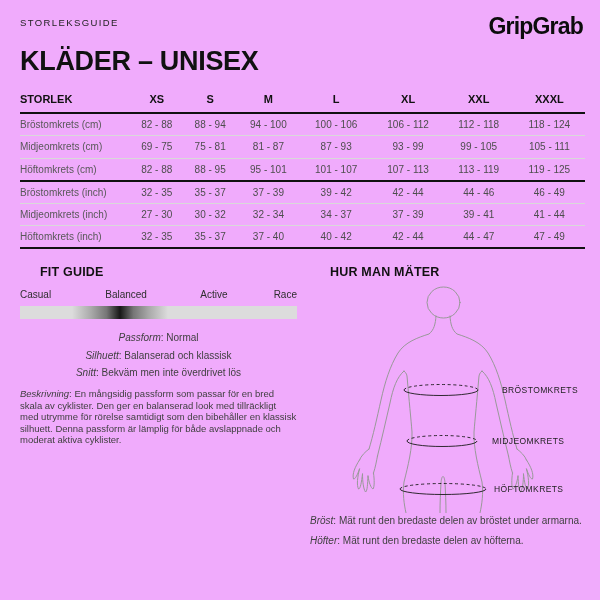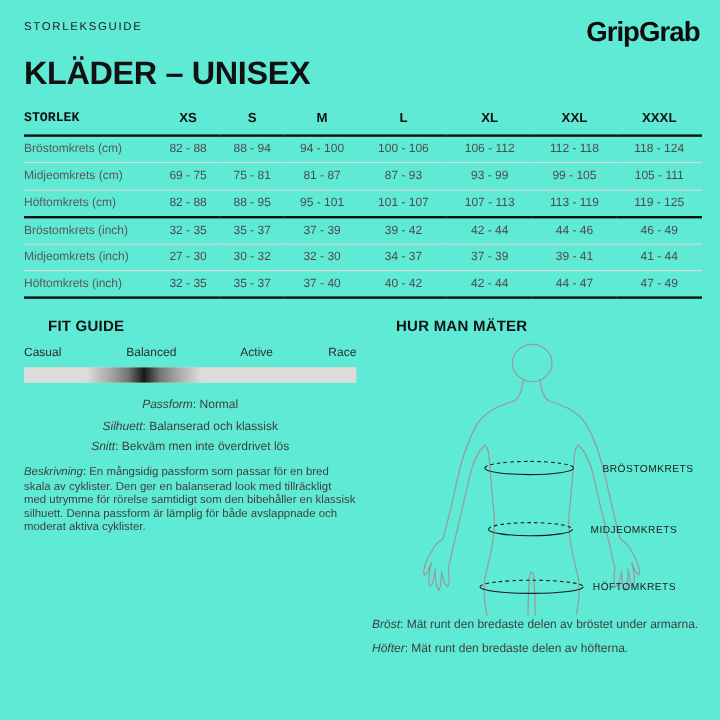--- a/index.html
+++ b/index.html
@@ -6,21 +6,21 @@
     --ink:#111111;
     --gray:#4d4d4d;
     --soft:#3f3f3f;
     --line:#d9d9d9;
     --bar:#dcdcdc;
     --outline:#999999;
   }
   *{box-sizing:border-box;margin:0;padding:0;}
   html,body{background:#ffffff;}
   body{font-family:"Liberation Sans",sans-serif;}
-  .page{position:relative;width:600px;height:600px;background:#5eead4;overflow:hidden;}
+  .page{position:relative;width:600px;height:600px;background:#f0abfc;overflow:hidden;}
 
   
   .eyebrow{position:absolute;left:20px;top:17px;font-size:9.5px;letter-spacing:1.4px;font-weight:500;color:#222;}
   .brand{position:absolute;right:17px;top:13px;font-size:23px;font-weight:700;letter-spacing:-0.8px;color:#0c0c0c;}
   .title{position:absolute;left:20px;top:46px;font-size:27px;font-weight:700;letter-spacing:-0.3px;color:var(--ink);}
 
   
   .size-table{position:absolute;left:20px;top:90px;width:565px;border-collapse:collapse;}
   .size-table th{font-size:11px;font-weight:700;color:var(--ink);text-align:center;padding:3px 0 7px 0;border-bottom:2px solid var(--ink);}
   .size-table th.first{text-align:left;}
@@ -63,21 +63,21 @@
 
 <div class="page">
 
   <div class="eyebrow">STORLEKSGUIDE</div>
   <div class="brand">GripGrab</div>
   <h1 class="title">KLÄDER – UNISEX</h1>
 
   <table class="size-table">
     <thead>
       <tr>
-          <th class="first" style="width: 110px; font-family: Liberation Mono, monospace;">STORLEK</th>
+          <th class="first" style="width: 110px;">STORLEK</th>
           <th>XS</th>
           <th>S</th>
           <th>M</th>
           <th>L</th>
           <th>XL</th>
           <th>XXL</th>
           <th>XXXL</th>
         </tr>
     </thead>
     <tbody>
@@ -118,21 +118,21 @@
           <td>37 - 39</td>
           <td>39 - 42</td>
           <td>42 - 44</td>
           <td>44 - 46</td>
           <td>46 - 49</td>
         </tr>
         <tr>
           <td class="row-label">Midjeomkrets (inch)</td>
           <td>27 - 30</td>
           <td>30 - 32</td>
-          <td>32 - 30</td>
+          <td>32 - 34</td>
           <td>34 - 37</td>
           <td>37 - 39</td>
           <td>39 - 41</td>
           <td>41 - 44</td>
         </tr>
         <tr class="group-end">
           <td class="row-label">Höftomkrets (inch)</td>
           <td>32 - 35</td>
           <td>35 - 37</td>
           <td>37 - 40</td>

